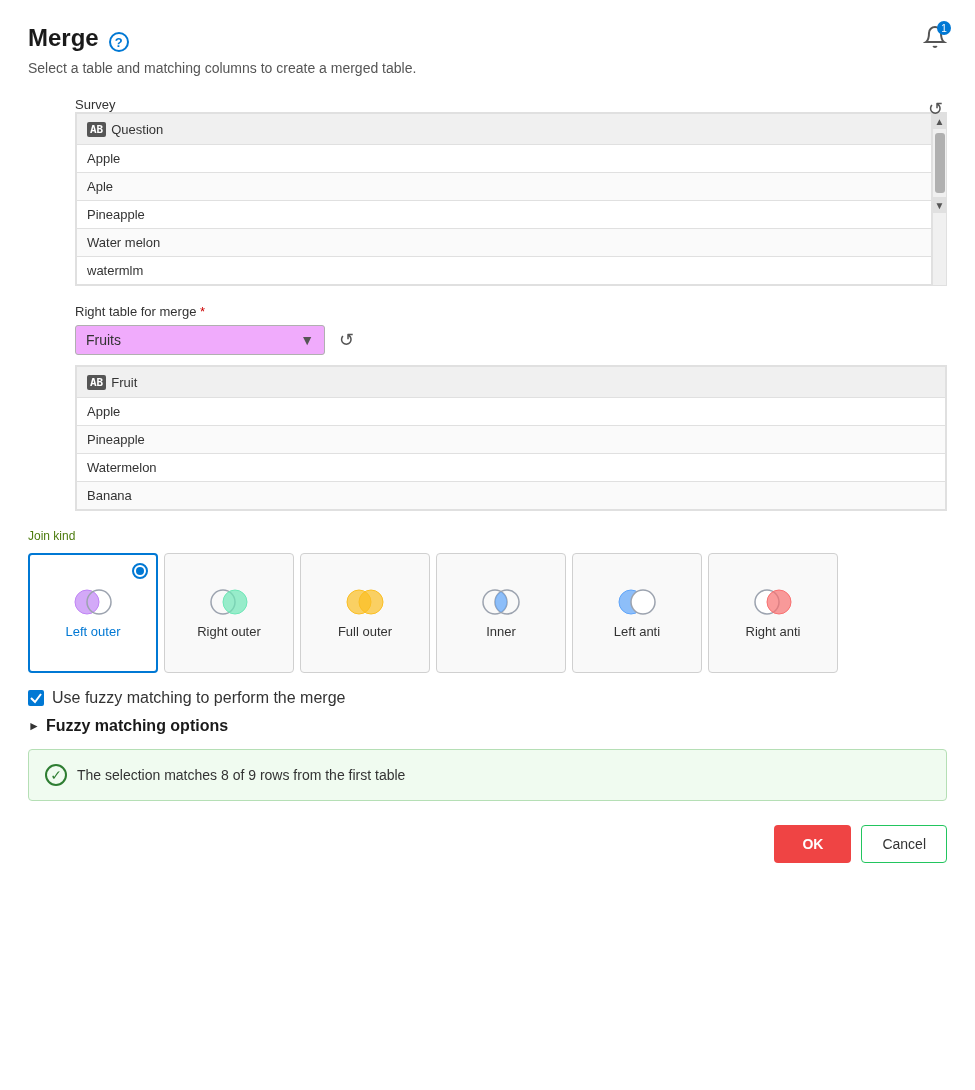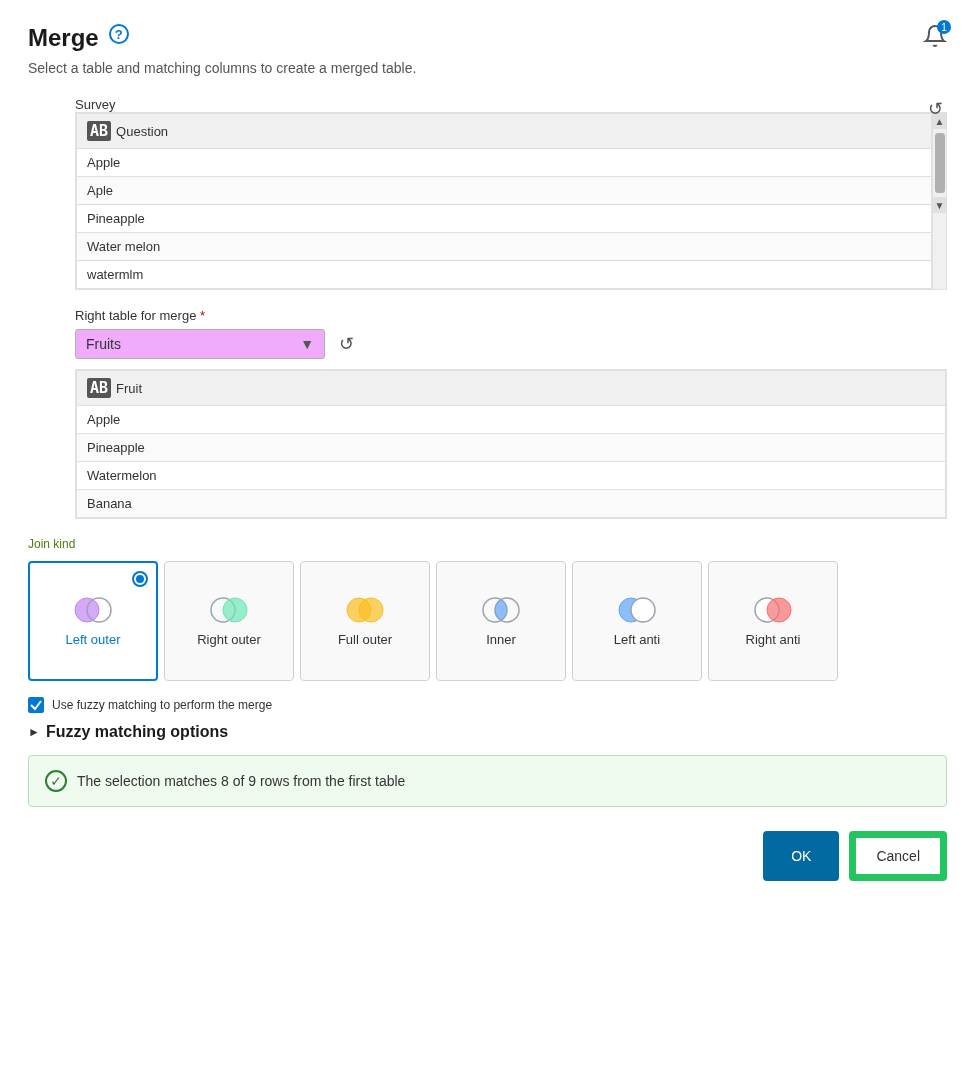--- a/index.html
+++ b/index.html
@@ -8,21 +8,21 @@
       font-size: 14px;
       color: #333;
       background: #fff;
       width: 975px;
       min-height: 1090px;
       padding: 24px 28px;
     }
 
     .page-title {
       display: flex;
-      align-items: flex-start;
+      align-items: flex-end;
       gap: 10px;
       margin-bottom: 8px;
     }
     .page-title h1 {
       font-size: 24px;
       font-weight: 600;
       color: #1a1a1a;
     }
     .help-icon {
       width: 20px;
@@ -109,21 +109,21 @@
     }
     .col-icon {
       display: inline-flex;
       align-items: center;
       gap: 5px;
     }
     .type-icon {
       background: #555;
       color: #fff;
       border-radius: 2px;
-      font-size: 15px;
+      font-size: 11px;
       padding: 1px 3px;
       font-weight: 700;
       font-family: monospace;
     }
     .type-icon.text { background: #555; }
     .table-with-scroll {
       display: flex;
       border: 1px solid #e0e0e0;
     }
     .table-with-scroll .data-table {
@@ -262,21 +262,21 @@
       background: #0078d4;
       border: 2px solid #0078d4;
       border-radius: 2px;
       display: flex; align-items: center; justify-content: center;
       cursor: pointer;
     }
     .checkbox-custom svg {
       width: 12px; height: 12px;
     }
     .fuzzy-label {
-      font-size: 12px;
+      font-size: 16px;
       color: #333;
     }
 
     .fuzzy-options {
       display: flex;
       align-items: center;
       gap: 6px;
       margin-bottom: 14px;
       cursor: pointer;
     }
@@ -314,33 +314,33 @@
       color: #333;
     }
 
     .footer-buttons {
       display: flex;
       justify-content: flex-end;
       gap: 10px;
       margin-top: 16px;
     }
     .btn-ok {
-      background: #0369a1;
+      background: #ef4444;
       color: #fff;
       border: none;
       border-radius: 4px;
       padding: 10px 28px;
       font-size: 14px;
       cursor: pointer;
-      font-weight: 400;
+      font-weight: 700;
     }
     .btn-cancel {
       background: #fff;
       color: #333;
-      border: 7px solid #22c55e;
+      border: 1px solid #22c55e;
       border-radius: 4px;
       padding: 10px 20px;
       font-size: 14px;
       cursor: pointer;
     }
   </style>
 </head>
 <body>
 
 <div class="page-title">

